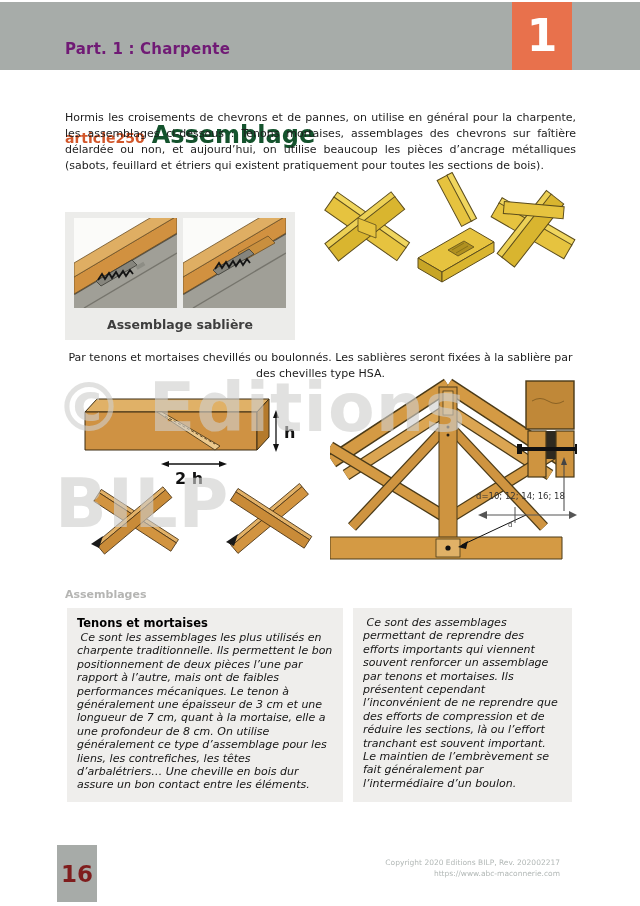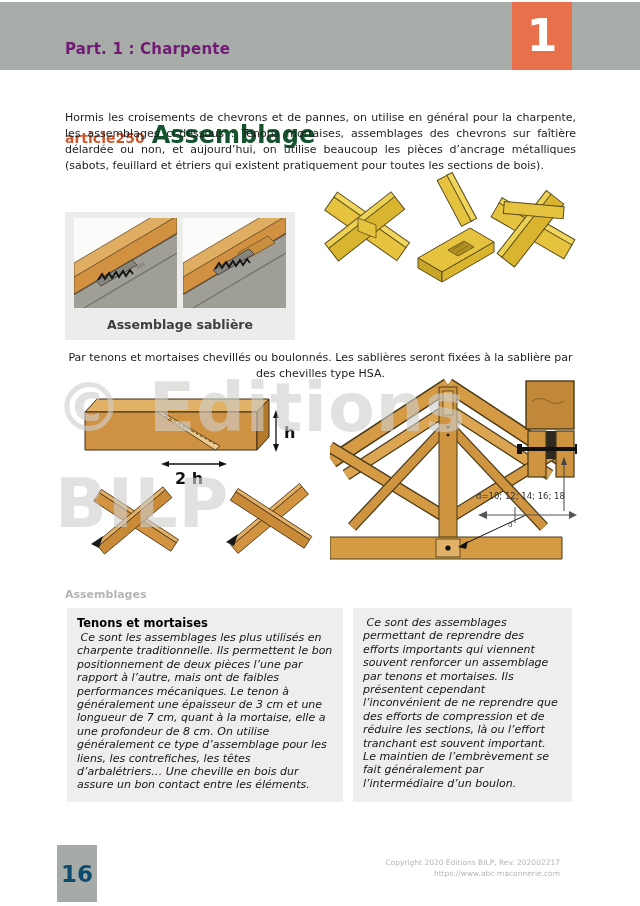--- a/index.html
+++ b/index.html
@@ -46,21 +46,21 @@
   .boxes{position:absolute;left:67px;top:608px;width:505px;display:flex;gap:10px;align-items:stretch;border-radius:25px;}
   .info-box{background:#efeeec;padding:8px 10px 10px 10px;box-sizing:border-box;}
   .box1{flex:0 0 276px;}
   .box2{flex:1;}
   .box-title{font-size:11.5px;font-weight:bold;color:#000000;margin-bottom:1px;}
   .box-body{font-size:11px;line-height:13.4px;color:#141414;font-style:italic;}
 
   
   .page-num-box{position:absolute;left:57px;top:845px;width:40px;height:57px;background:#a7aba8;
                 display:flex;align-items:center;justify-content:center;}
-  .page-num-box span{color:#0c4a6e;font-size:23px;font-weight:bold;}
+  .page-num-box span{color:#7f1d1d;font-size:23px;font-weight:bold;}
   .copyright{position:absolute;right:80px;top:858px;text-align:right;font-size:7.5px;
              line-height:10.5px;color:#b2b8b6;margin-left:12px;}
   .copyright a{color:#b2b8b6;text-decoration:none;display:block;}
 
   svg text{font-family:"DejaVu Sans","Liberation Sans",sans-serif;}
 </style>
 </head>
 <body>
 
 <div class="page">

